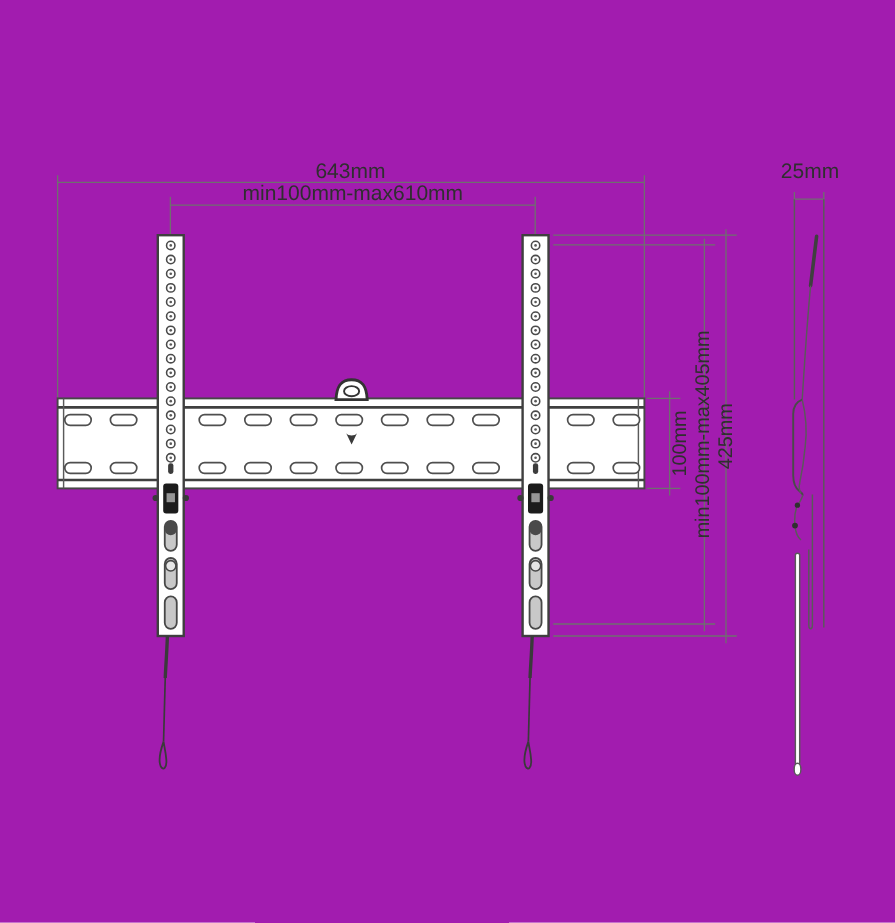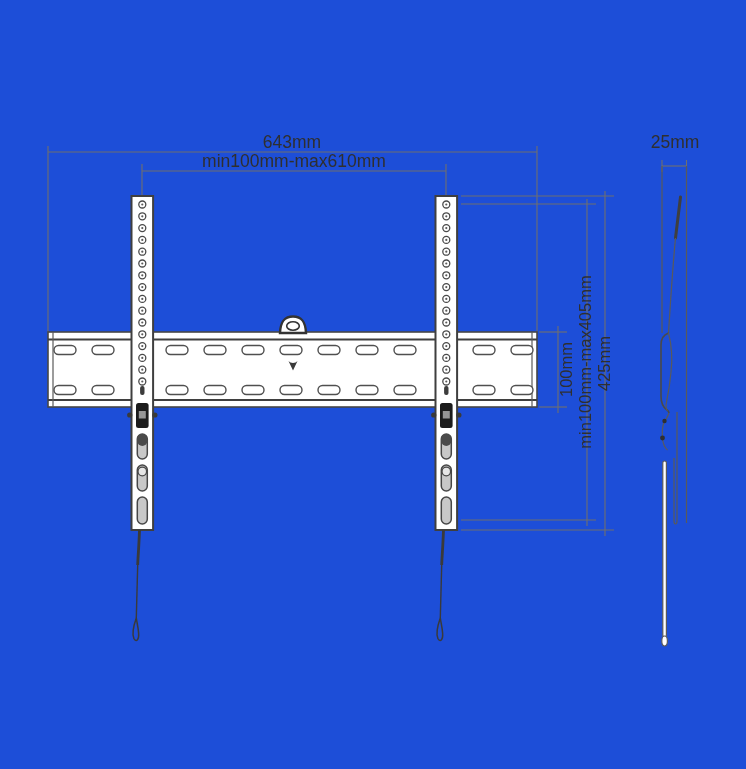--- a/index.html
+++ b/index.html
@@ -1,16 +1,16 @@
 <!DOCTYPE html>
 <html><head>
 <meta charset="utf-8">
 <style>
   html,body{margin:0;padding:0;background:#ffffff;}
-  .stage{position:relative;width:746px;height:769px;background:#1d4ed8;overflow:hidden;
+  .stage{position:relative;width:746px;height:769px;background:#a21caf;overflow:hidden;
          font-family:"Liberation Sans",sans-serif;}
   svg{display:block;}
   .dim{stroke:#6f6f6f;stroke-width:1.1;fill:none;}
   .objfill{stroke:#474747;stroke-width:1.6;fill:#ffffff;}
   .thick{stroke:#3f3f3f;stroke-width:2.2;fill:none;}
   .thin{stroke:#5a5a5a;stroke-width:1.2;fill:none;}
   .dimtext{fill:#2f2f2f;font-family:"Liberation Sans",sans-serif;font-size:17.5px;}
   .dimtext-v{fill:#2f2f2f;font-family:"Liberation Sans",sans-serif;font-size:16.5px;}
 </style>
 </head>

